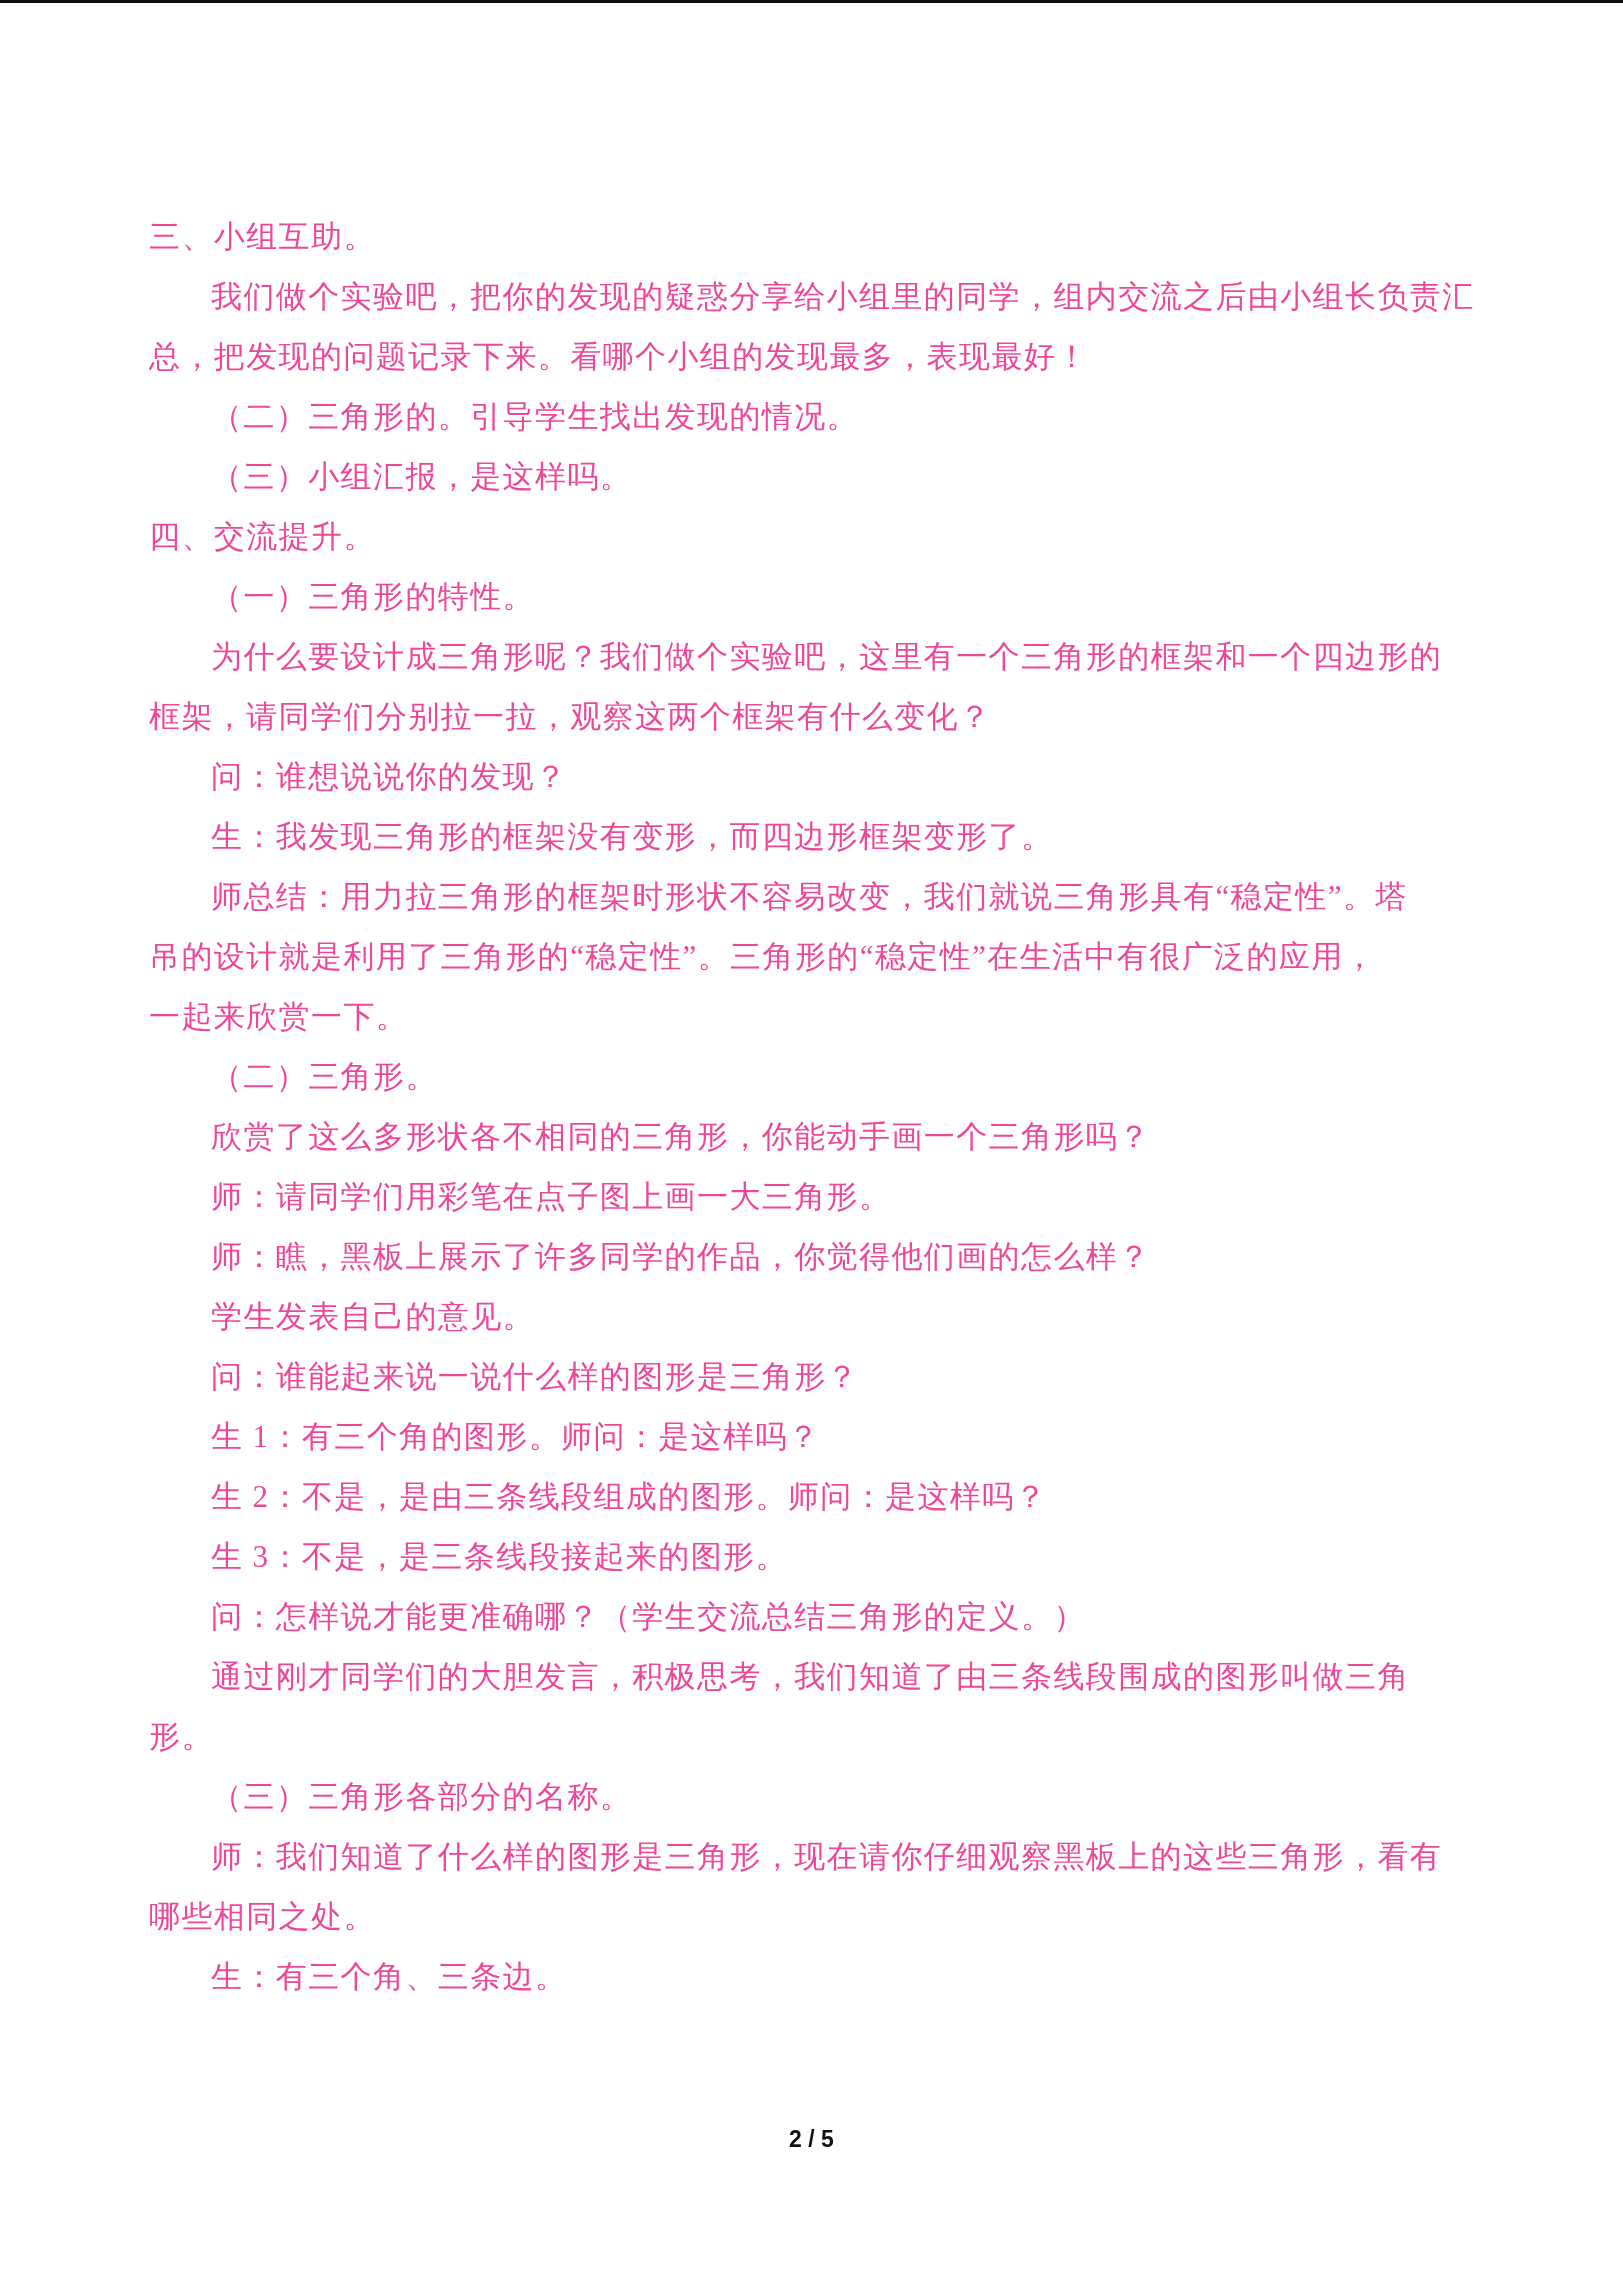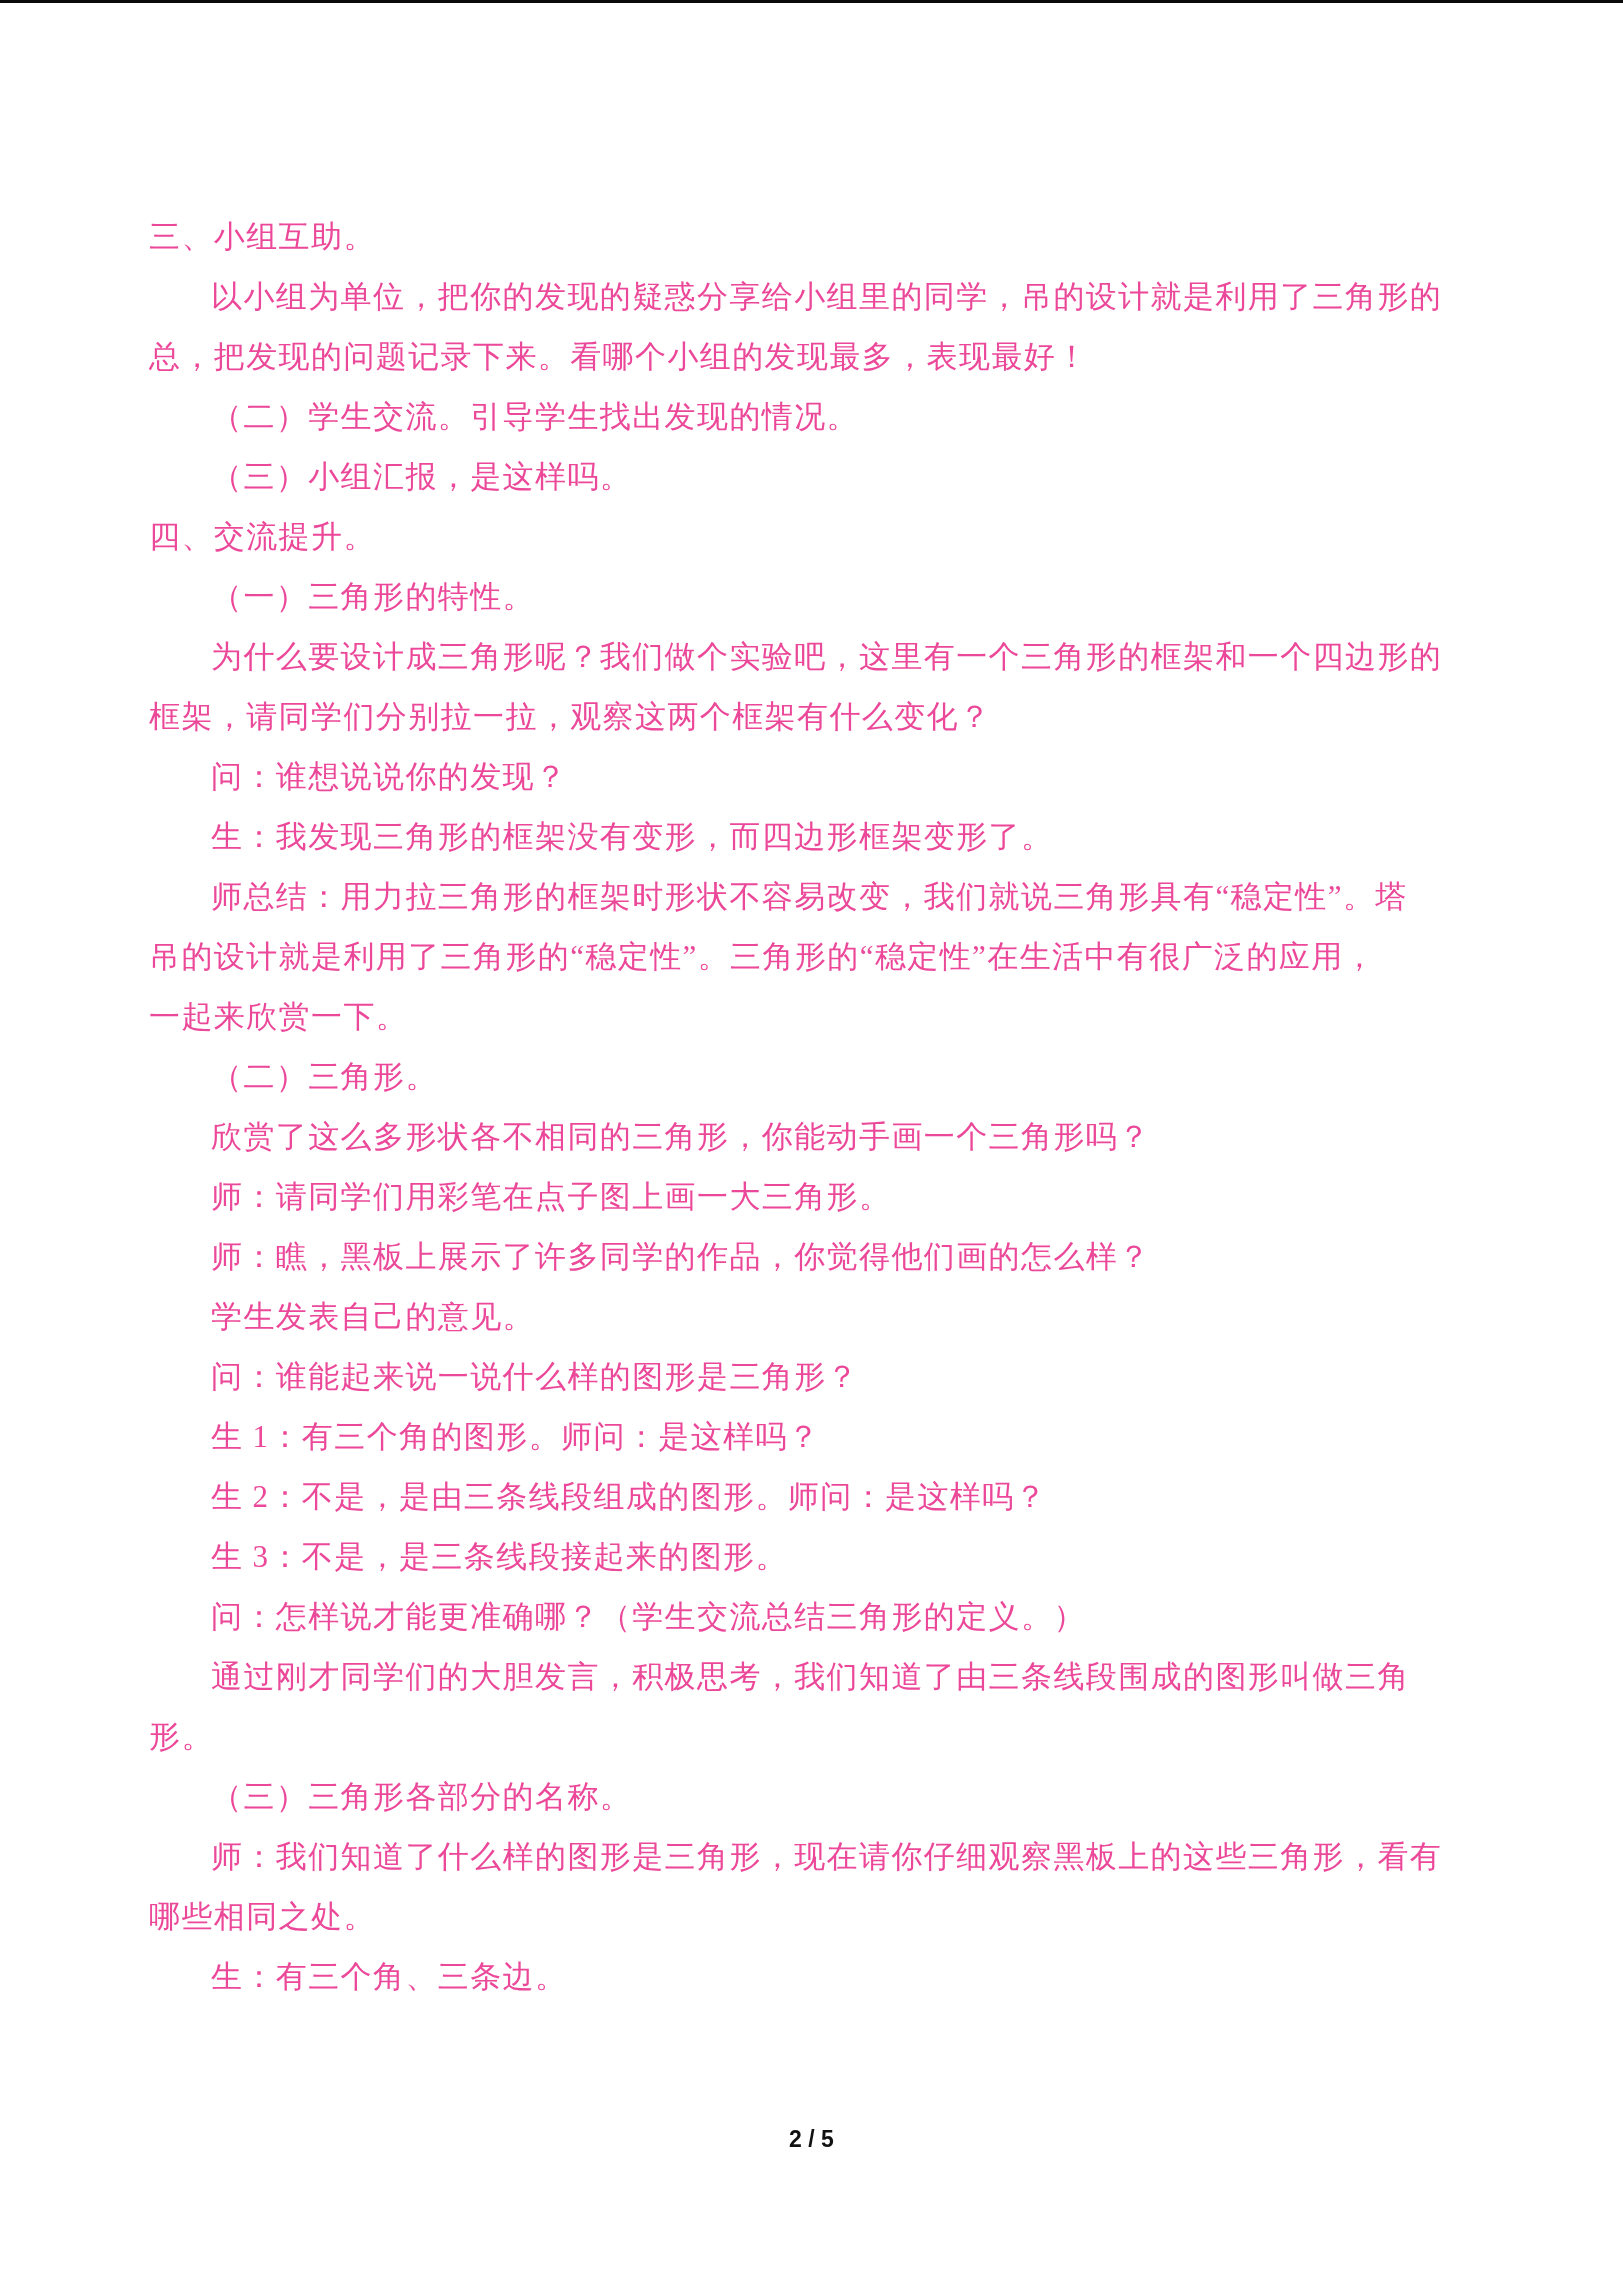--- a/index.html
+++ b/index.html
@@ -52,23 +52,23 @@
     color: #111111;
   }
 </style>
 </head>
 <body>
 
 <div class="top-bar"></div>
 
 <div class="doc-body" id="doc-body">
     <div class="text-line">三、小组互助。</div>
-    <div class="text-line indent">以小组为单位，把你的发现的疑惑分享给小组里的同学，吊的设计就是利用了三角形的</div>
+    <div class="text-line indent">我们做个实验吧，把你的发现的疑惑分享给小组里的同学，组内交流之后由小组长负责汇</div>
     <div class="text-line">总，把发现的问题记录下来。看哪个小组的发现最多，表现最好！</div>
-    <div class="text-line indent">（二）学生交流。引导学生找出发现的情况。</div>
+    <div class="text-line indent">（二）三角形的。引导学生找出发现的情况。</div>
     <div class="text-line indent">（三）小组汇报，是这样吗。</div>
     <div class="text-line">四、交流提升。</div>
     <div class="text-line indent">（一）三角形的特性。</div>
     <div class="text-line indent">为什么要设计成三角形呢？我们做个实验吧，这里有一个三角形的框架和一个四边形的</div>
     <div class="text-line">框架，请同学们分别拉一拉，观察这两个框架有什么变化？</div>
     <div class="text-line indent">问：谁想说说你的发现？</div>
     <div class="text-line indent">生：我发现三角形的框架没有变形，而四边形框架变形了。</div>
     <div class="text-line indent">师总结：用力拉三角形的框架时形状不容易改变，我们就说三角形具有“稳定性”。塔</div>
     <div class="text-line">吊的设计就是利用了三角形的“稳定性”。三角形的“稳定性”在生活中有很广泛的应用，</div>
     <div class="text-line">一起来欣赏一下。</div>

